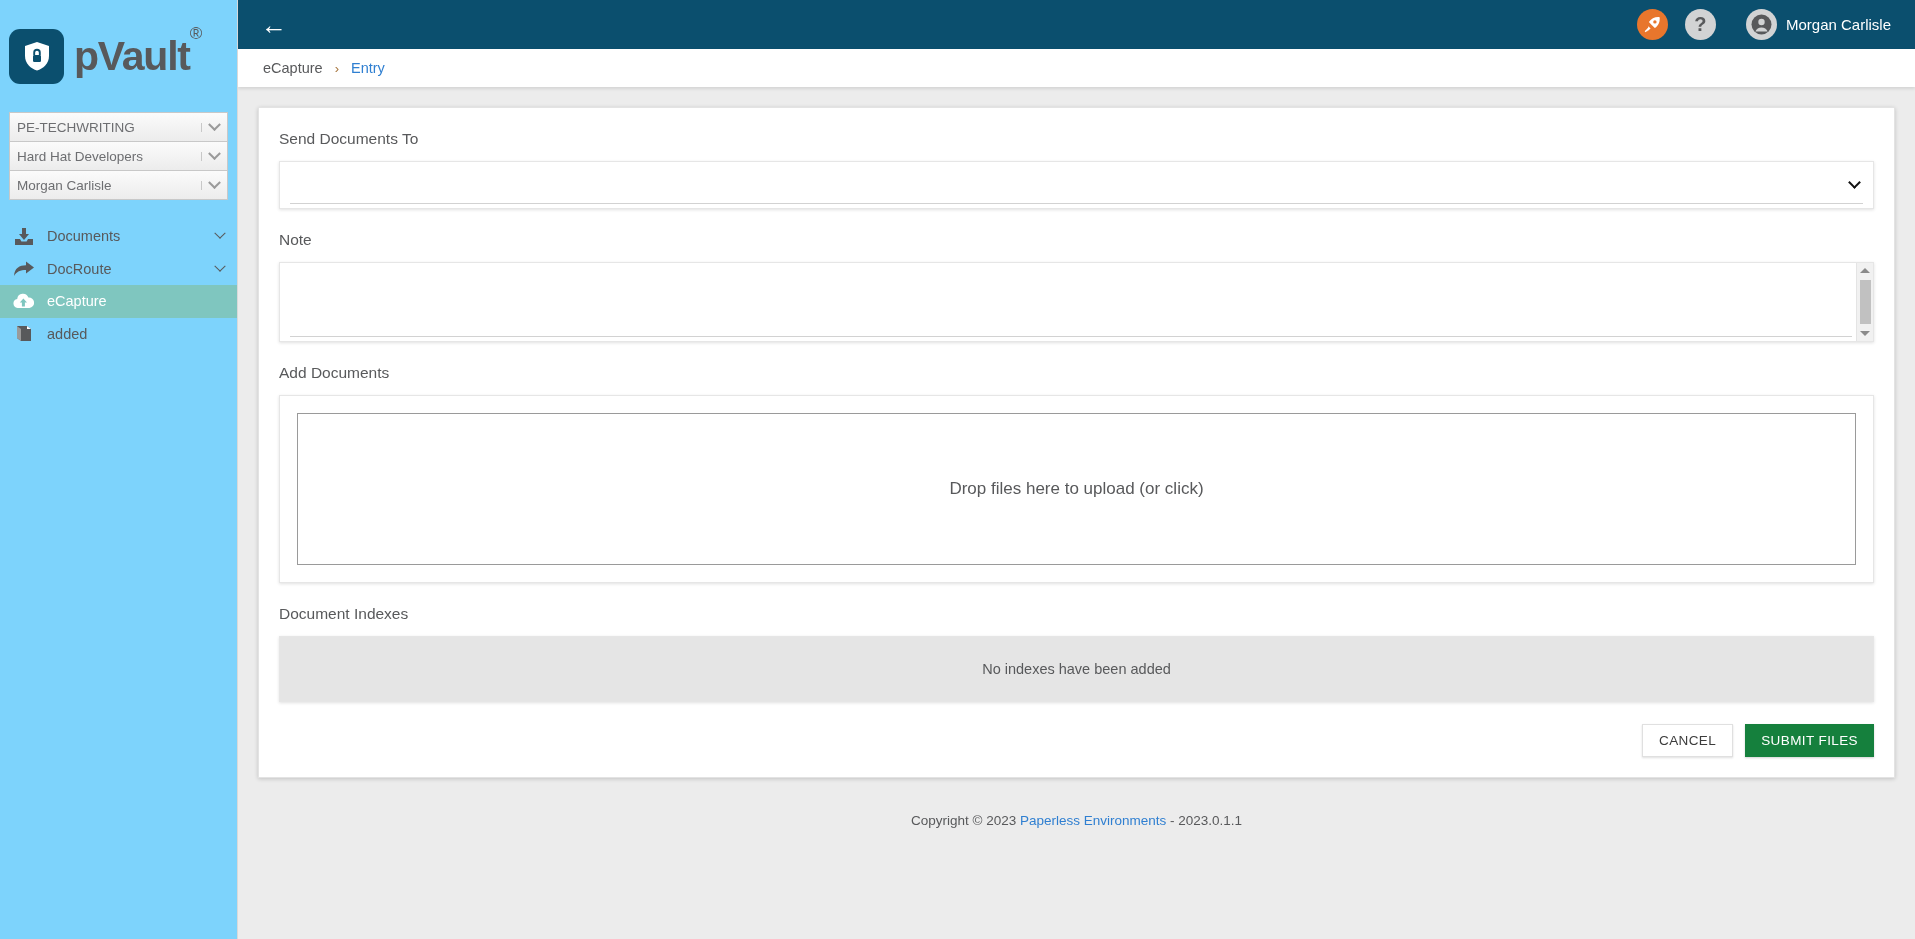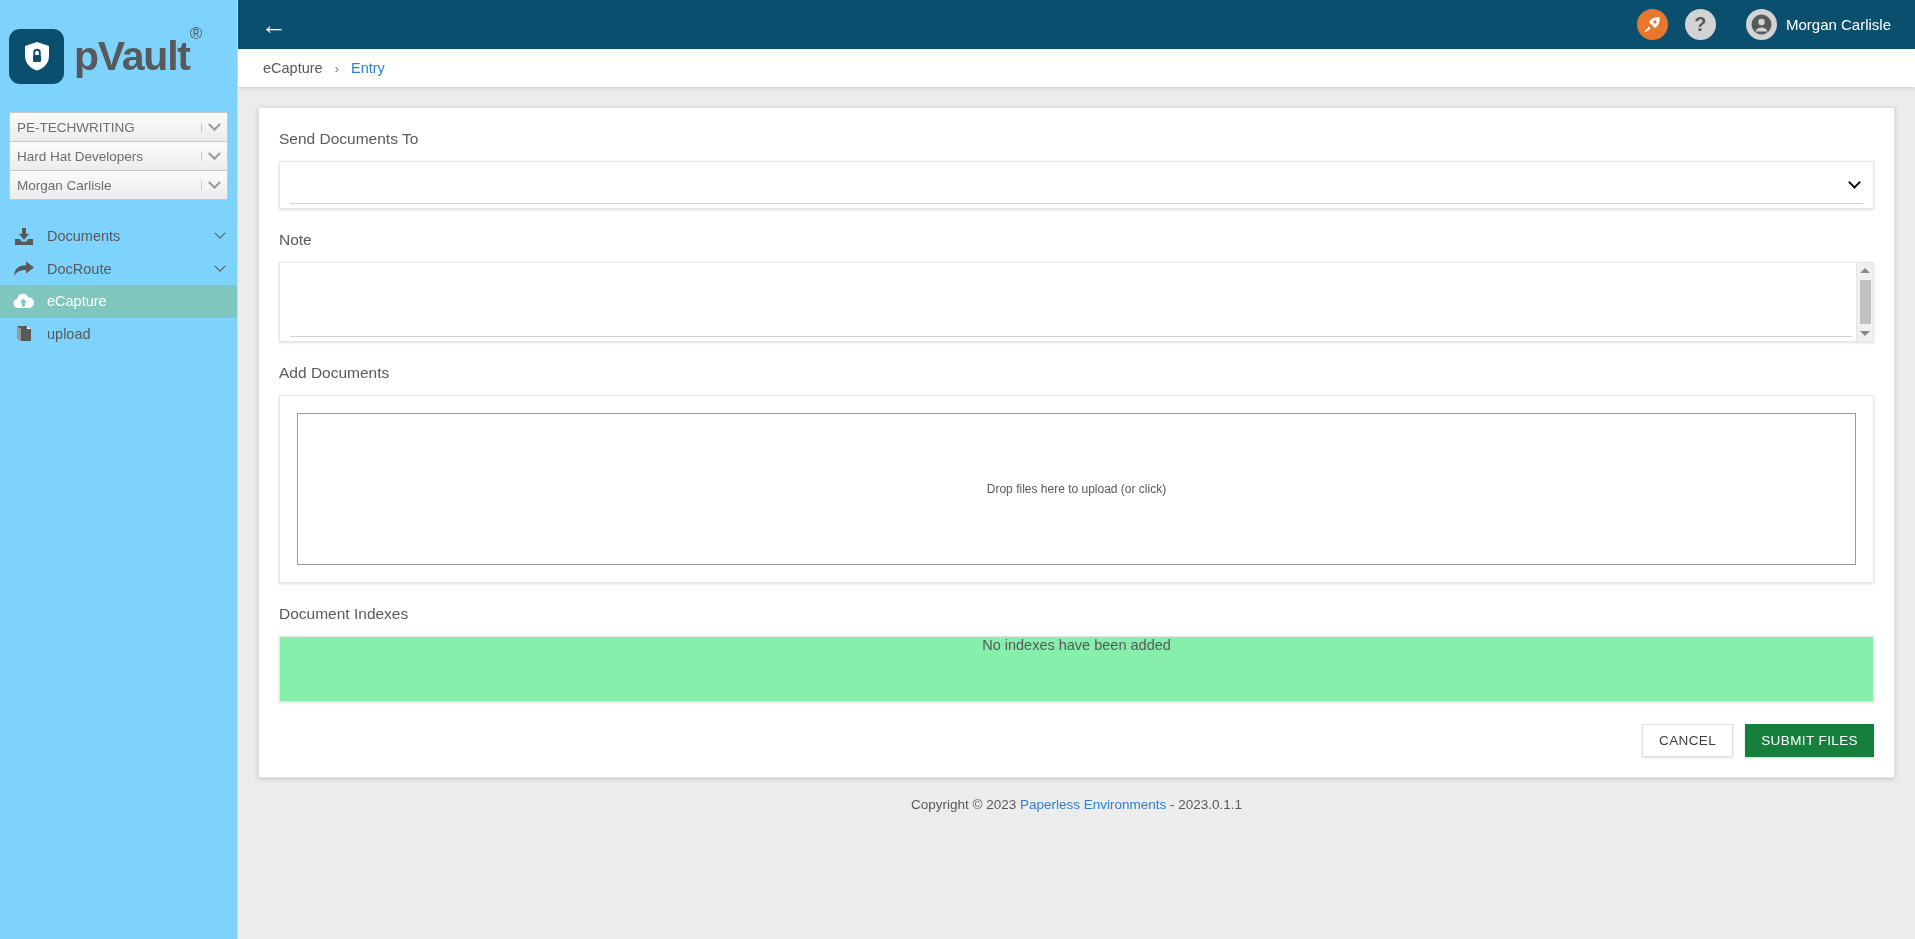--- a/index.html
+++ b/index.html
@@ -219,31 +219,31 @@
   .dropzone-wrap {
     background: #fff;
     border: 1px solid #e6e6e6;
     box-shadow: 0 1px 3px rgba(0,0,0,.12);
     padding: 17px;
   }
   .dropzone {
     height: 152px;
     border: 1.5px solid #9a9a9a;
     display: flex; align-items: center; justify-content: center;
-    font-size: 12px;
+    font-size: 17px;
     color: #58595b;
     cursor: pointer;
   }
 
   .indexes-box {
-    background: #86efac;
+    background: #e5e5e5;
     border: 1px solid #e6e6e6;
     box-shadow: 0 1px 3px rgba(0,0,0,.12);
     height: 66px;
-    display: flex; justify-content: center;
+    display: flex; align-items: center; justify-content: center;
     font-size: 14.5px;
     color: #58595b;
   }
 
   .actions {
     display: flex; justify-content: flex-end; align-items: center;
     gap: 12px;
     margin-top: 22px;
   }
   .btn {
@@ -266,21 +266,21 @@
     background: #15803d;
     color: #ffffff;
     box-shadow: 0 1px 2px rgba(0,0,0,.18);
     min-width: 128px;
   }
 
   .footer {
     text-align: center;
     font-size: 13.5px;
     color: #58595b;
-    padding-top: 19px;
+    padding-top: 35px;
   }
   .footer a { color: #2f7fd1; text-decoration: none; }
 </style>
 </head>
 <body>
 
 <aside class="sidebar">
 
   <div class="brand">
     <div class="brand-mark">
@@ -357,21 +357,21 @@
     </div>
 
     <div class="nav-item">
       <span class="nav-icon">
         <svg width="18" height="17" viewBox="0 0 18 17">
           <path d="M2 1 H12 L16 4 V16 H6 L2 13 Z" fill="currentColor"></path>
           <path d="M12 1 L16 4 H12 Z" fill="#ffffff"></path>
           <path d="M2 1 L6 4 V16 L2 13 Z" fill="#9a9a9a"></path>
         </svg>
       </span>
-      <span class="nav-label">upload</span>
+      <span class="nav-label">added</span>
       <span class="nav-caret"></span>
     </div>
 
   </nav>
 </aside>
 
 <div class="main">
 
   <header class="topbar">
     <span class="back-arrow">←</span>

